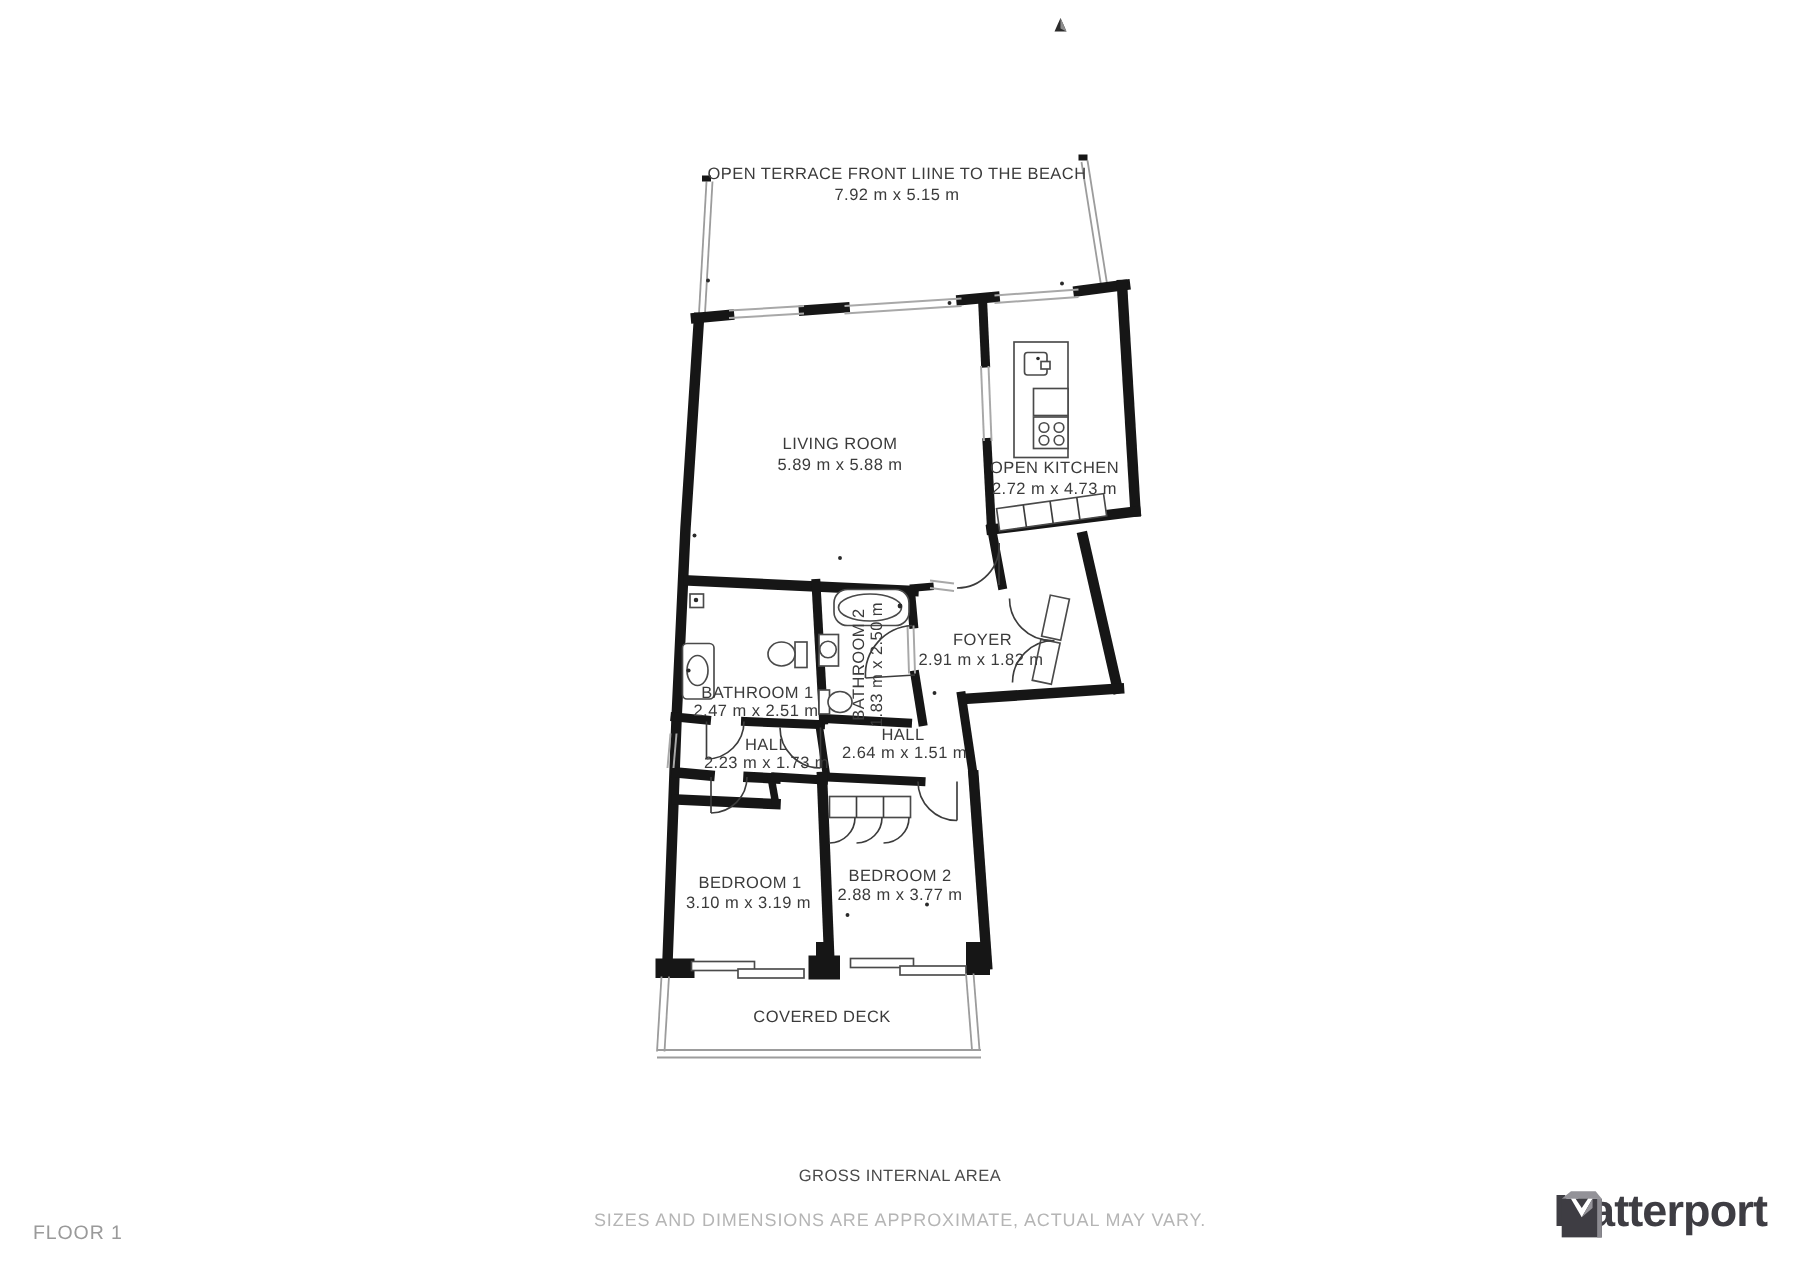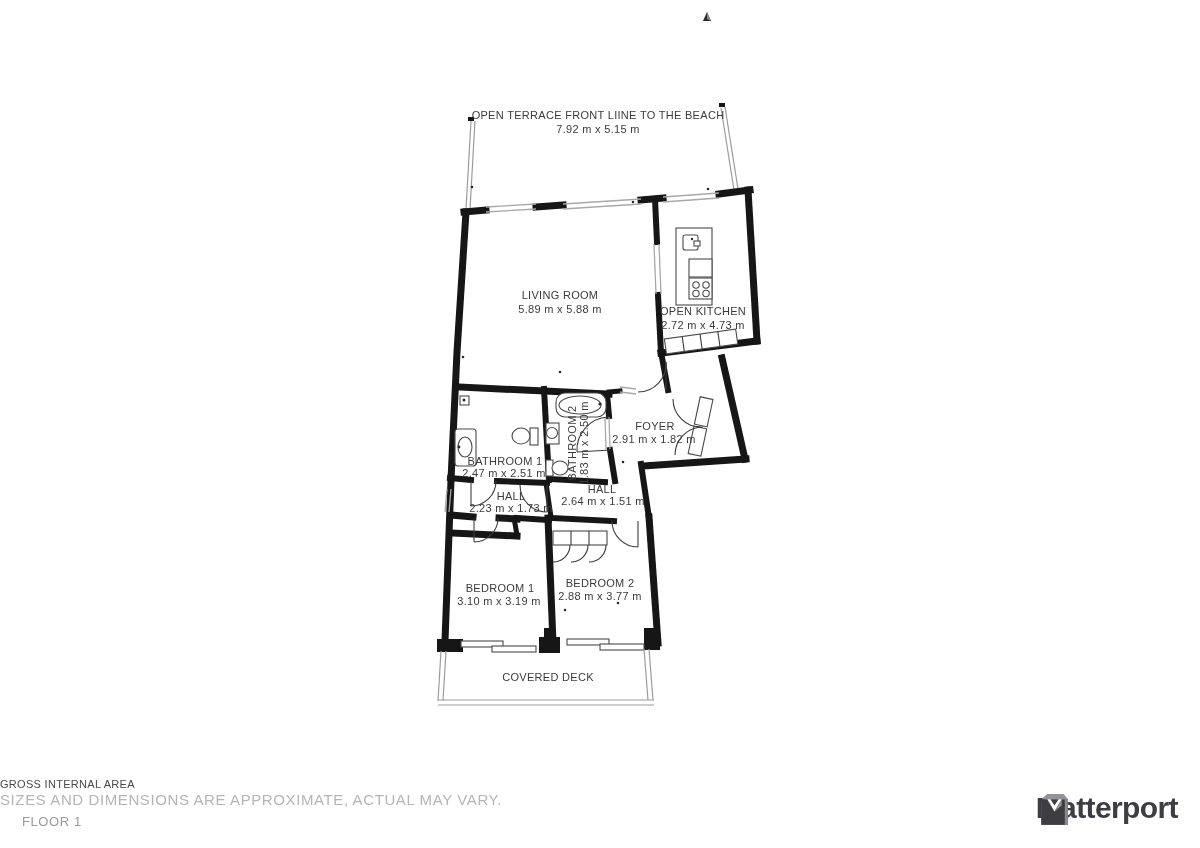--- a/index.html
+++ b/index.html
@@ -11,23 +11,23 @@
   .w7{stroke-width:7;} .w6{stroke-width:6;} .w5{stroke-width:5;}
   .blk{fill:#161616;stroke:none;}
   .win{stroke:#a8a8a8;stroke-width:1.3;fill:none;}
   .thin{stroke:#9c9c9c;stroke-width:1.2;fill:none;}
   .door{stroke:#3c3c3c;stroke-width:1.1;fill:none;}
   .fix{stroke:#4a4a4a;stroke-width:1.1;fill:#ffffff;}
   .dot{fill:#2a2a2a;}
   .lbl{font-family:"Liberation Sans",sans-serif;font-size:11px;fill:#3b3b3b;
        letter-spacing:.3px;text-anchor:middle;}
   
-  .legend{position:absolute;left:0;right:0;top:778px;text-align:left;
+  .legend{position:absolute;left:0;right:0;top:778px;text-align:center;
           color:#4a4a4a;font-size:11px;line-height:13.5px;letter-spacing:.3px;}
-  .legend .disc{font-size:15px;color:#b5b5b5;letter-spacing:.6px;margin-top:1px;}
+  .legend .disc{font-size:12px;color:#b5b5b5;letter-spacing:.6px;margin-top:15px;}
   .floor-tag{position:absolute;left:22px;top:814px;font-size:13px;color:#9a9a9a;
              letter-spacing:.6px;}
   .brand{position:absolute;top:791px;right:22px;display:flex;align-items:center;gap:9px;}
   .brand .word{font-size:30px;font-weight:700;color:#3e3d43;letter-spacing:-.6px;}
 </style>
 </head>
 <body>
 
 <svg width="1200" height="848" viewBox="0 0 1200 848">
 

